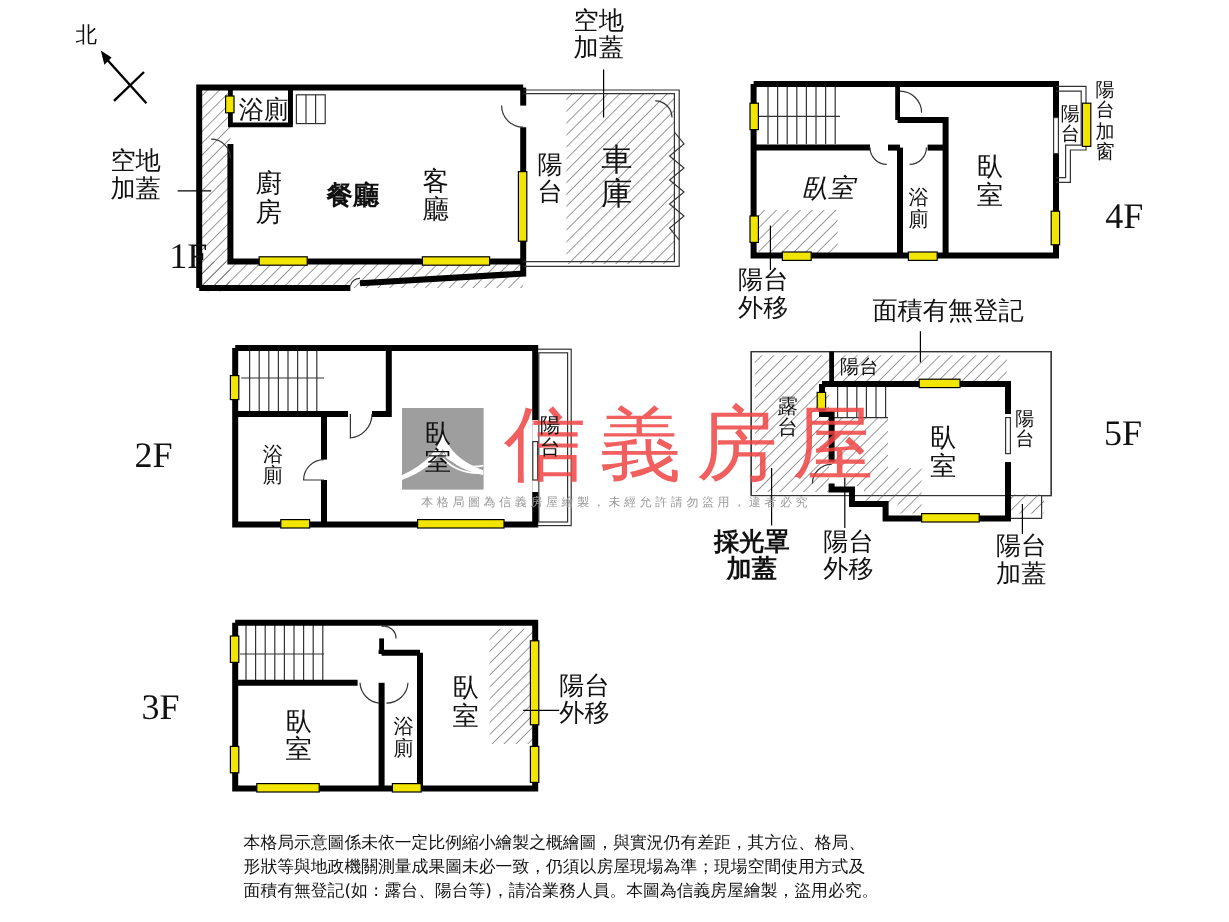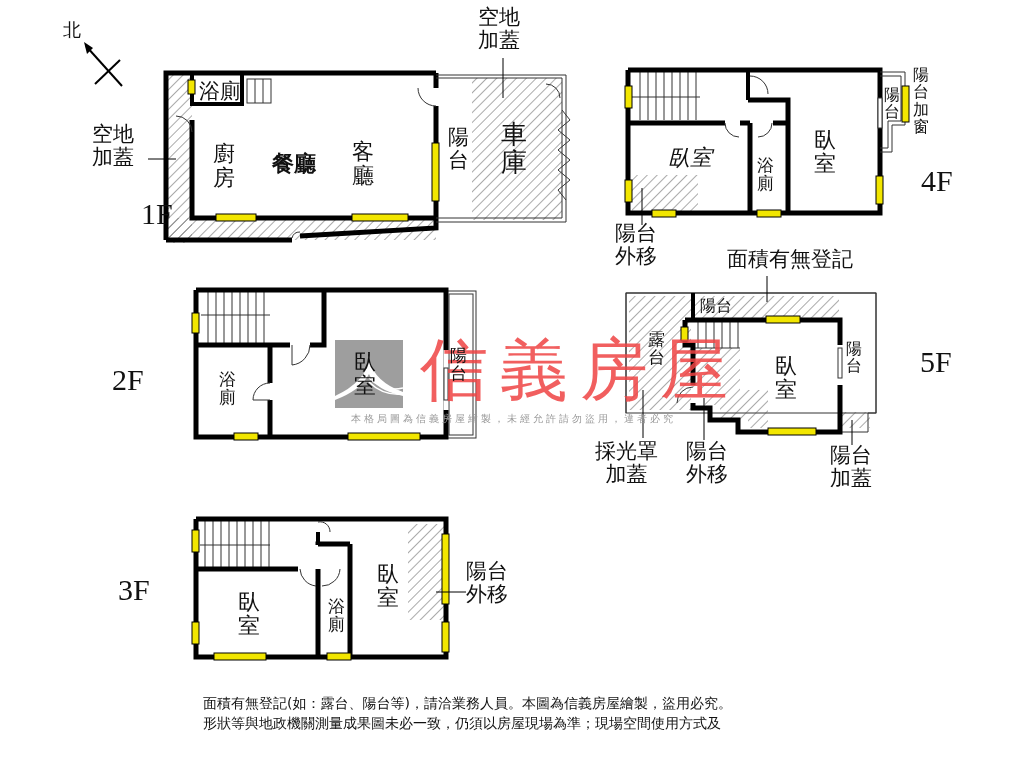--- a/index.html
+++ b/index.html
@@ -278,23 +278,24 @@
 
 <div class="lbl floor" style="left:920px;top:346px;">5F</div>
 <div class="lbl room-sm" style="left:727px;top:248px;">面積有無登記</div>
 <div class="lbl room-sm" style="left:700px;top:297px;font-size:16px;">陽台</div>
 <div class="lbl room-sm" style="left:648px;top:330px;font-size:17px;">露
 台</div>
 <div class="lbl room" style="left:775px;top:354px;">臥
 室</div>
 <div class="lbl room-sm" style="left:846px;top:340px;font-size:16px;">陽
 台</div>
-<div class="lbl note" style="left:595px;top:440px;">採光罩
+<div class="lbl note" style="left:595px;top:440px;font-weight:bold;">採光罩
 加蓋</div>
 <div class="lbl note" style="left:686px;top:440px;">陽台
 外移</div>
 <div class="lbl note" style="left:830px;top:444px;">陽台
 加蓋</div>
 
 <div class="disclaimer">
+  <div>本格局示意圖係未依一定比例縮小繪製之概繪圖，與實況仍有差距，其方位、格局、</div>
+  <div>形狀等與地政機關測量成果圖未必一致，仍須以房屋現場為準；現場空間使用方式及</div>
   <div>面積有無登記(如：露台、陽台等)，請洽業務人員。本圖為信義房屋繪製，盜用必究。</div>
-  <div>形狀等與地政機關測量成果圖未必一致，仍須以房屋現場為準；現場空間使用方式及</div>
 </div>
 
 </body></html>

